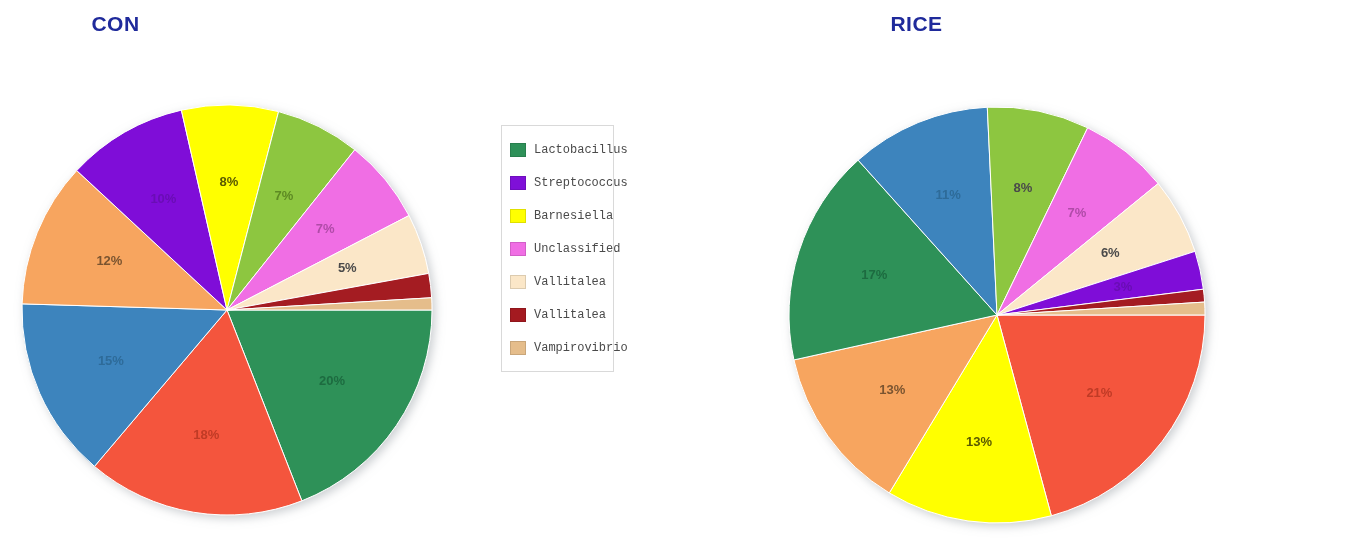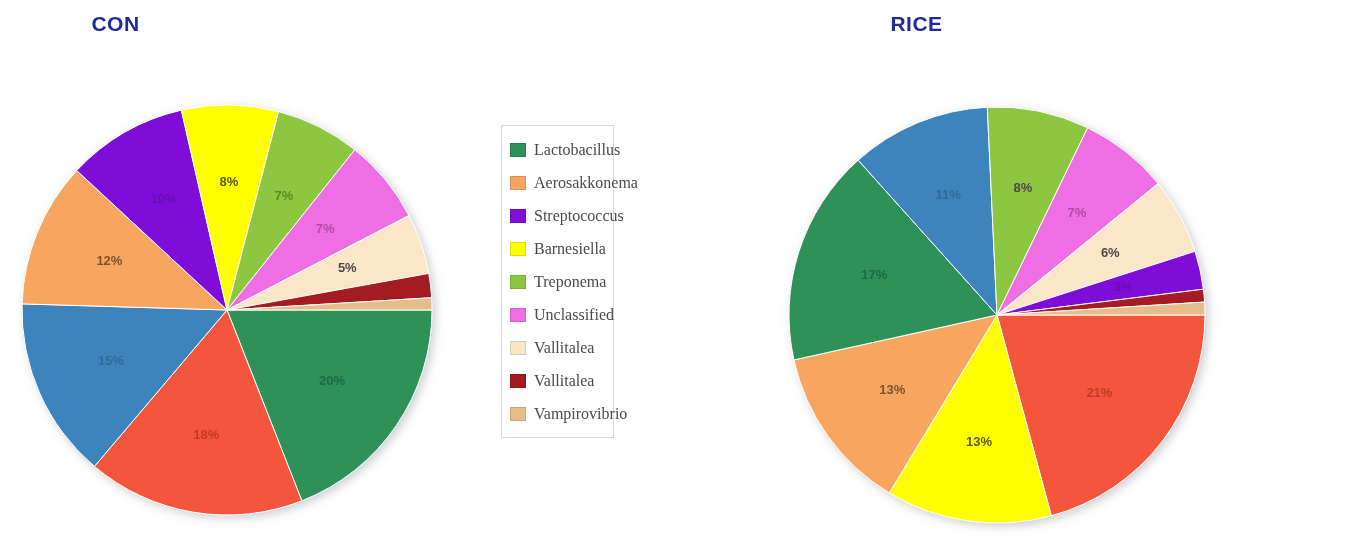--- a/index.html
+++ b/index.html
@@ -74,24 +74,24 @@
   }
   .legend-swatch {
     width: 16px;
     height: 14px;
     flex: 0 0 auto;
     border: 1px solid rgba(0,0,0,0.12);
     box-sizing: border-box;
     margin-right: 8px;
   }
   .legend-text {
-    font-size: 16px;
+    font-size: 12px;
     color: #4a4a4a;
     white-space: nowrap;
-    font-family: Liberation Serif, serif;
+    font-family: Liberation Mono, monospace;
   }
 </style>
 </head>
 <body>
 
 <div class="panel" id="panel-con">
   <div class="panel-title">CON</div>
 
   <div class="chart-area">
     <svg class="chart-svg" id="svg-con" width="500" height="541">
@@ -126,34 +126,26 @@
         </g>
       </svg>
   </div>
 
   <div class="legend" id="legend-con">
       <div class="legend-row">
         <span class="legend-swatch" style="background: rgb(46, 145, 89);"></span>
         <span class="legend-text">Lactobacillus</span>
       </div>
       <div class="legend-row">
-        <span class="legend-swatch" style="background: rgb(247, 165, 95);"></span>
-        <span class="legend-text">Aerosakkonema</span>
-      </div>
-      <div class="legend-row">
         <span class="legend-swatch" style="background: rgb(127, 16, 216);"></span>
         <span class="legend-text">Streptococcus</span>
       </div>
       <div class="legend-row">
         <span class="legend-swatch" style="background: rgb(255, 255, 0);"></span>
         <span class="legend-text">Barnesiella</span>
-      </div>
-      <div class="legend-row">
-        <span class="legend-swatch" style="background: rgb(141, 198, 63);"></span>
-        <span class="legend-text">Treponema</span>
       </div>
       <div class="legend-row">
         <span class="legend-swatch" style="background: rgb(240, 110, 228);"></span>
         <span class="legend-text">Unclassified</span>
       </div>
       <div class="legend-row">
         <span class="legend-swatch" style="background: rgb(251, 231, 200);"></span>
         <span class="legend-text">Vallitalea</span>
       </div>
       <div class="legend-row">

